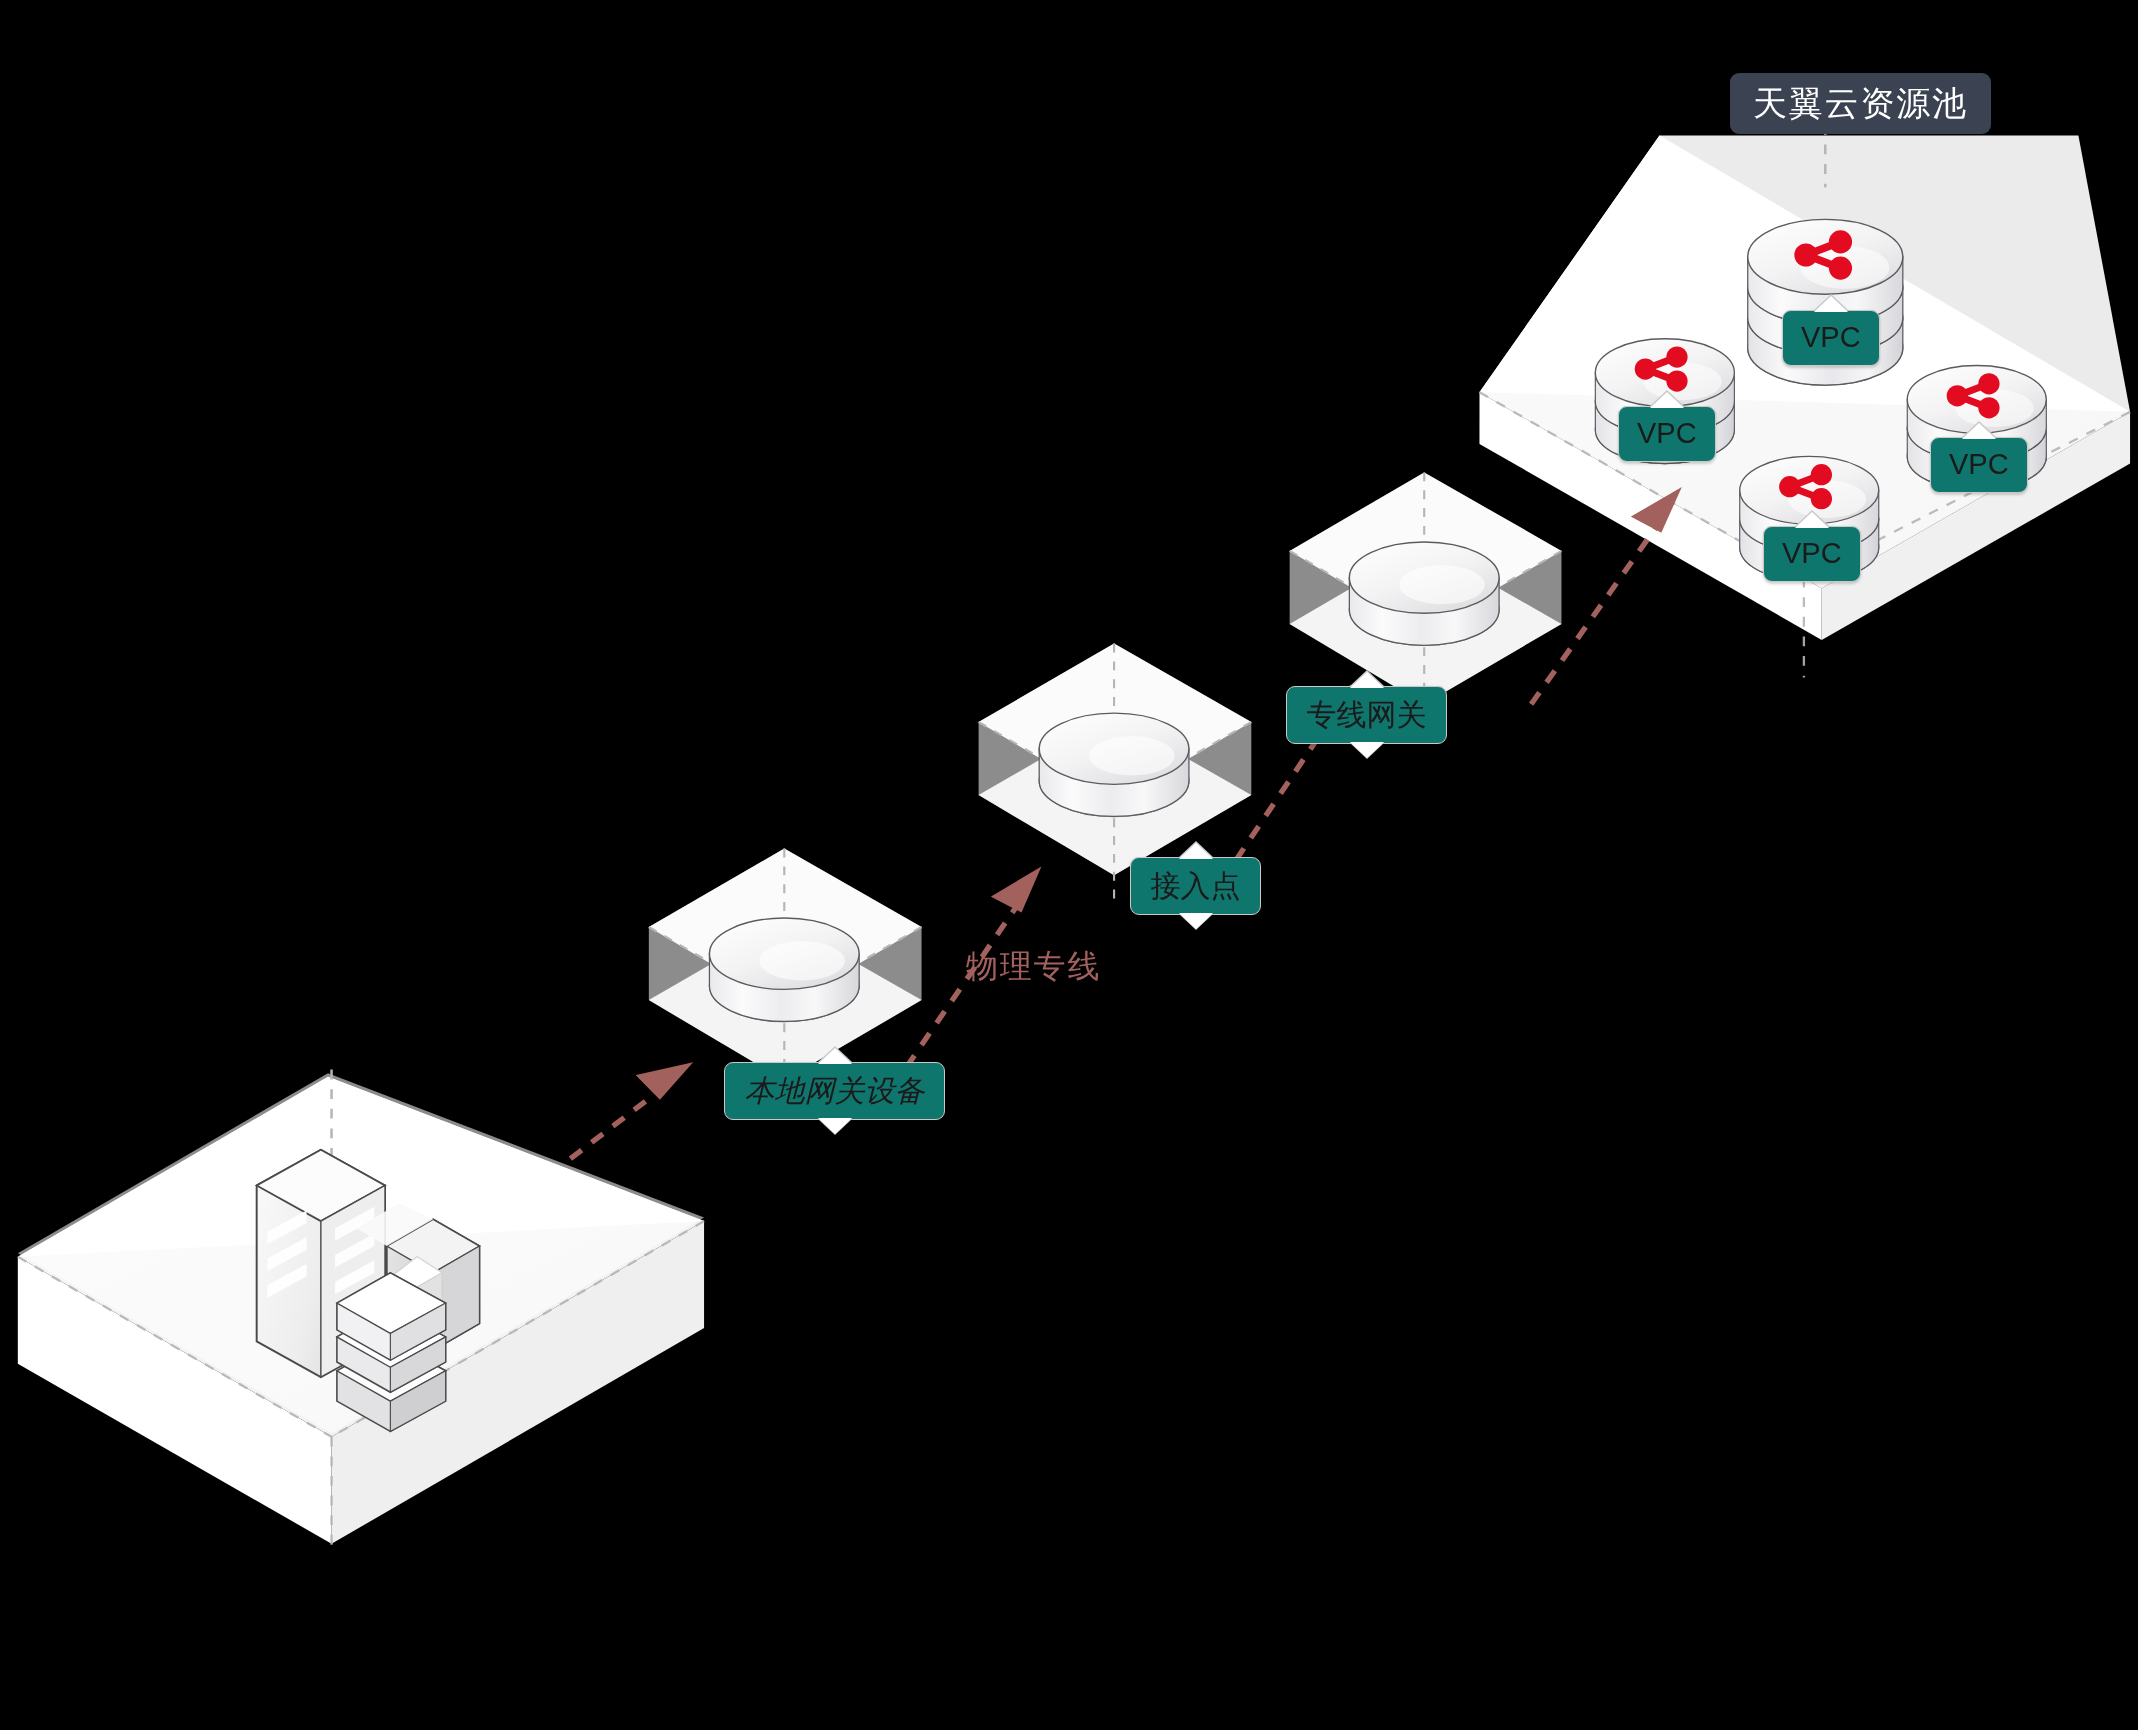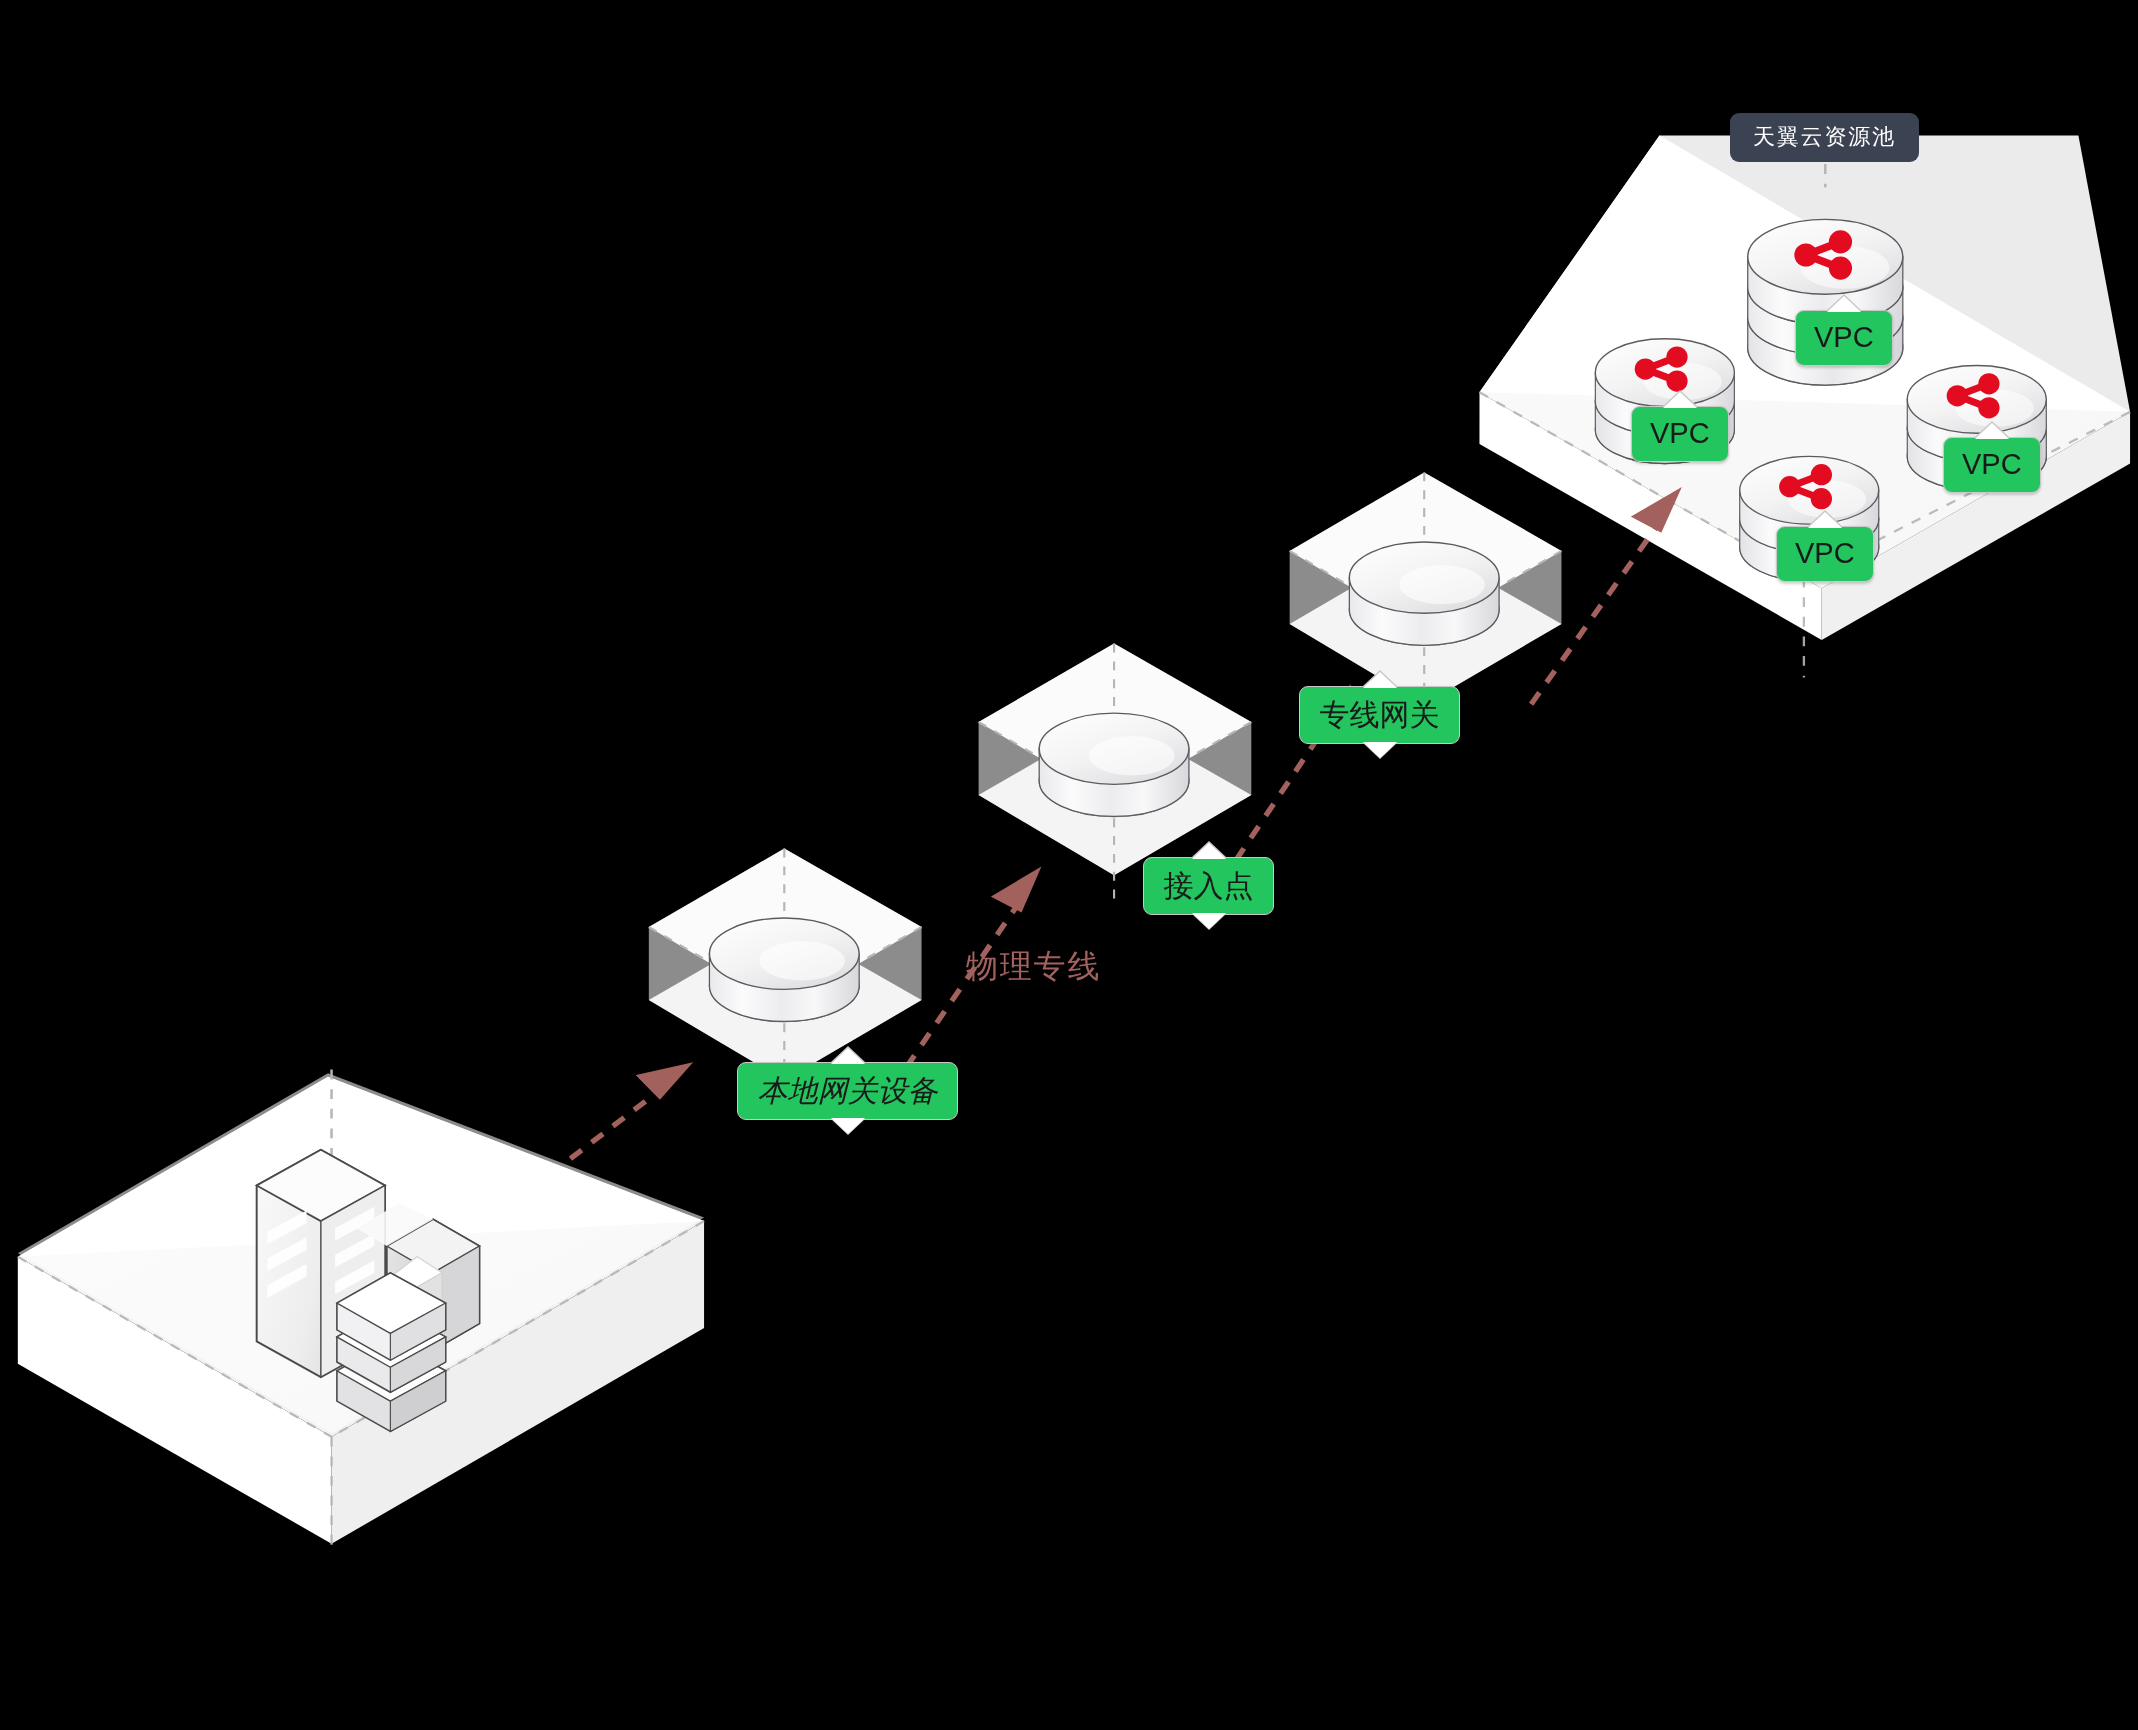--- a/index.html
+++ b/index.html
@@ -11,43 +11,41 @@
   }
   #stage{position:absolute;left:0;top:0;width:2139px;height:1731px;}
   svg.layer{position:absolute;left:0;top:0;width:2139px;height:1731px;overflow:visible;}
 
   
   .zone-badge{
     position:absolute;
     background:#3b4352;
     color:#ffffff;
     border-radius:9px;
-    font-size:22px;
+    font-size:34px;
     letter-spacing:1.8px;
     padding:12.5px 23px 14.3px 23px;
     white-space:nowrap;
     line-height:1.0;
     box-sizing:border-box;
-    margin-top:40px;
   }
 
   
   .callout{
     position:absolute;
-    background:#22c55e;
+    background:#0f766e;
     border:1.8px solid #c9c9c9;
     border-radius:9px;
     color:#1a1a1a;
     font-size:30px;
     line-height:1.05;
     padding:11.6px 19.6px 13.4px 19.6px;
     white-space:nowrap;
     box-sizing:border-box;
     box-shadow:0 1.8px 2.7px rgba(0,0,0,.18);
-    margin-left:13px;
   }
   .callout.small{font-size:29px;padding:10.7px 18px 12.5px 18px;}
   .callout .tip{
     position:absolute;
     left:50%;top:-15px;margin-left:-17px;
     width:0;height:0;
     border-left:17px solid transparent;
     border-right:17px solid transparent;
     border-bottom:16px solid #ffffff;
     filter:drop-shadow(0 -1.8px 0 #c9c9c9);

